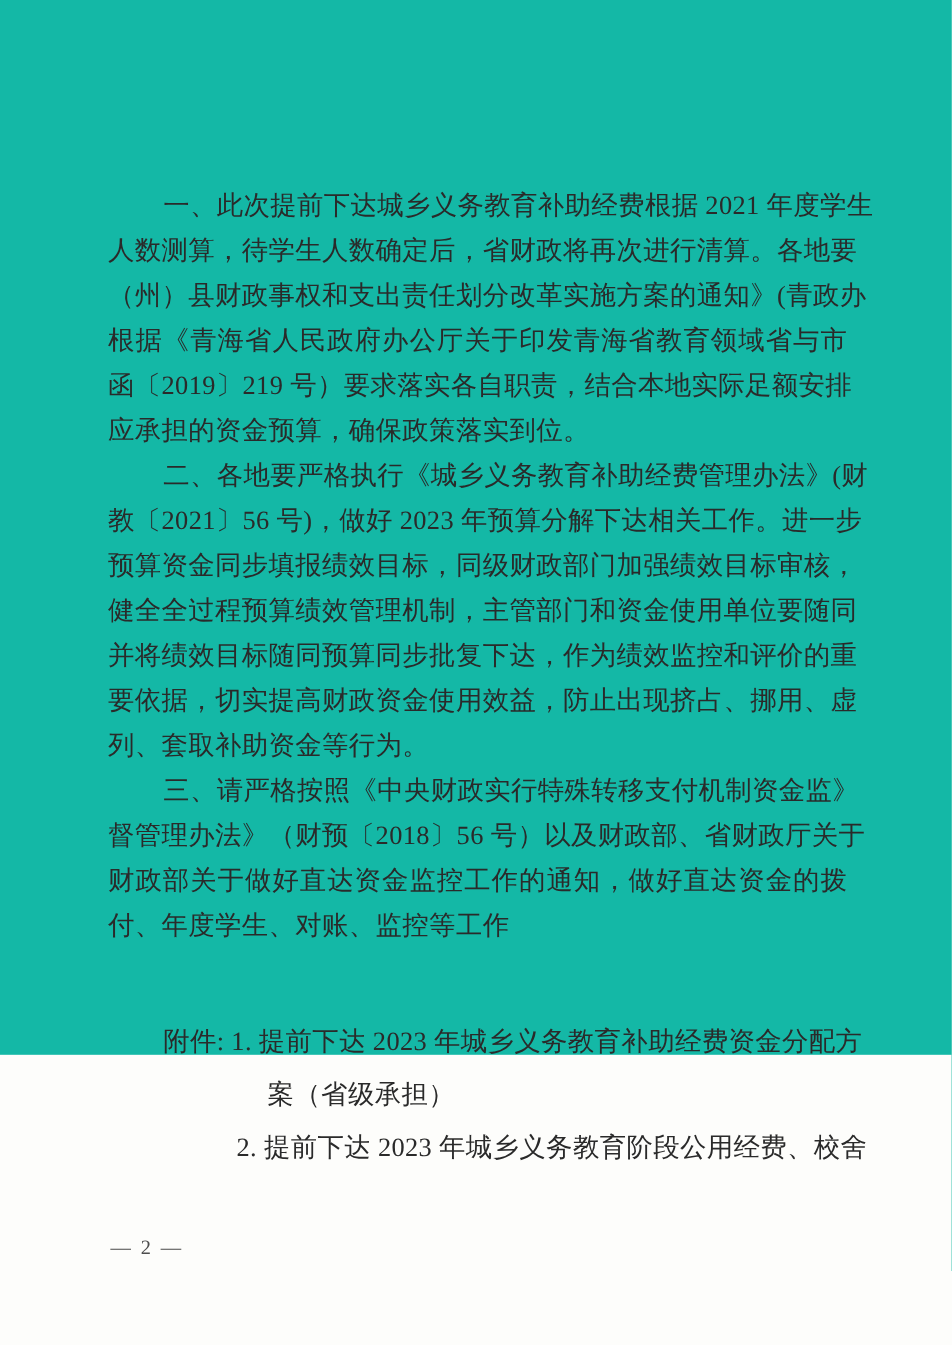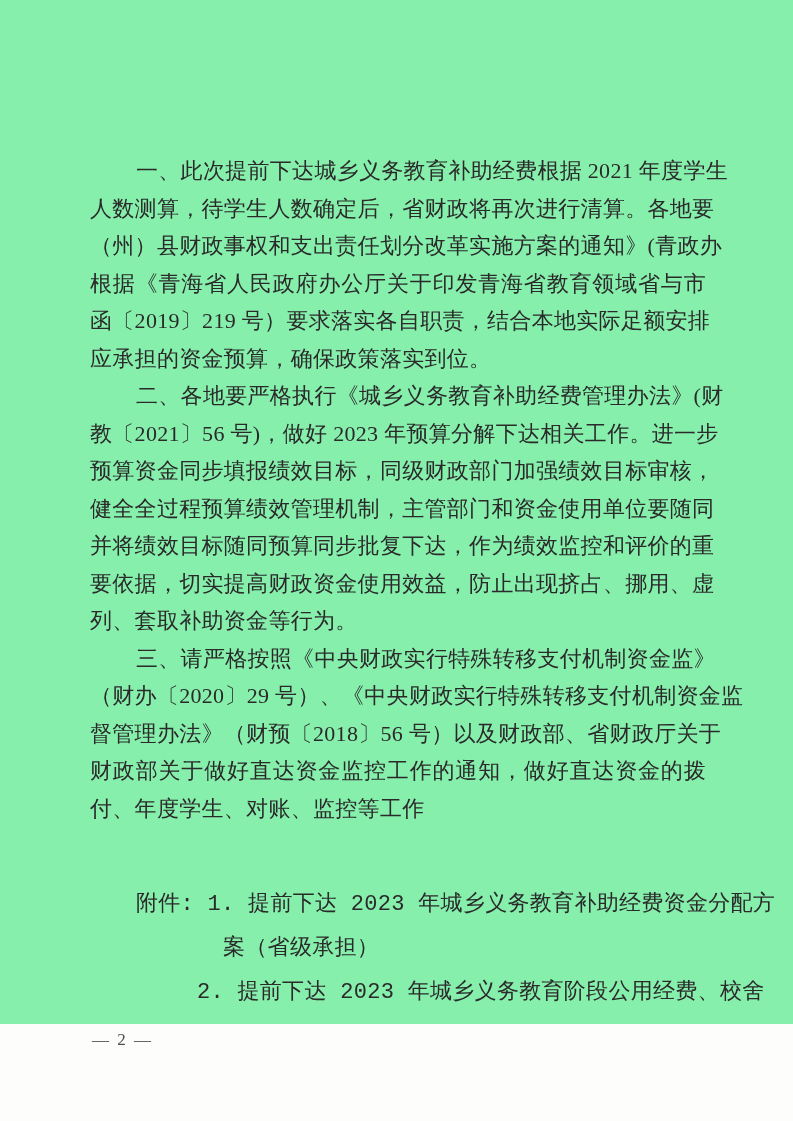--- a/index.html
+++ b/index.html
@@ -11,22 +11,22 @@
     height: 1121px;
     background: #fdfdfb;
     font-family: "Liberation Serif", "DejaVu Serif", serif;
     position: relative;
     overflow: hidden;
   }
   .page {
     position: absolute;
     left: 0; top: 0;
     width: 793px;
-    height: 1024px;
-    background: #86efac;
+    height: 879px;
+    background: #14b8a6;
   }
   
   .content {
     position: absolute;
     left: 90px;
     top: 152px;
     width: 616px;
     font-size: 22px;
     line-height: 37.5px;
     color: #2a2a2a;
@@ -50,21 +50,20 @@
   .attachment {
     margin-top: 56px;
     font-size: 22px;
     line-height: 44px;
     color: #2a2a2a;
   }
   .aline {
     display: block;
     white-space: nowrap;
     height: 44px;
-    font-family: Liberation Mono, monospace;
   }
   .aline.a1 { padding-left: 46px; }
   .aline.a2 { padding-left: 133px; }
   .aline.a3 { padding-left: 107px; }
   
   .page-number {
     position: absolute;
     left: 92px;
     top: 1030px;
     font-size: 17px;
@@ -94,21 +93,20 @@
       <span class="tline">教〔2021〕56 号)，做好 2023 年预算分解下达相关工作。进一步</span>
       <span class="tline">预算资金同步填报绩效目标，同级财政部门加强绩效目标审核，</span>
       <span class="tline">健全全过程预算绩效管理机制，主管部门和资金使用单位要随同</span>
       <span class="tline">并将绩效目标随同预算同步批复下达，作为绩效监控和评价的重</span>
       <span class="tline">要依据，切实提高财政资金使用效益，防止出现挤占、挪用、虚</span>
       <span class="tline end">列、套取补助资金等行为。</span>
     </p>
 
     <p class="para">
       <span class="tline first">三、请严格按照《中央财政实行特殊转移支付机制资金监》</span>
-      <span class="tline">（财办〔2020〕29 号）、《中央财政实行特殊转移支付机制资金监</span>
       <span class="tline">督管理办法》（财预〔2018〕56 号）以及财政部、省财政厅关于</span>
       <span class="tline">财政部关于做好直达资金监控工作的通知，做好直达资金的拨</span>
       <span class="tline end">付、年度学生、对账、监控等工作</span>
     </p>
 
     <div class="attachment">
       <span class="aline a1">附件: 1. 提前下达 2023 年城乡义务教育补助经费资金分配方</span>
       <span class="aline a2">案（省级承担）</span>
       <span class="aline a3">2. 提前下达 2023 年城乡义务教育阶段公用经费、校舍</span>
     </div>

